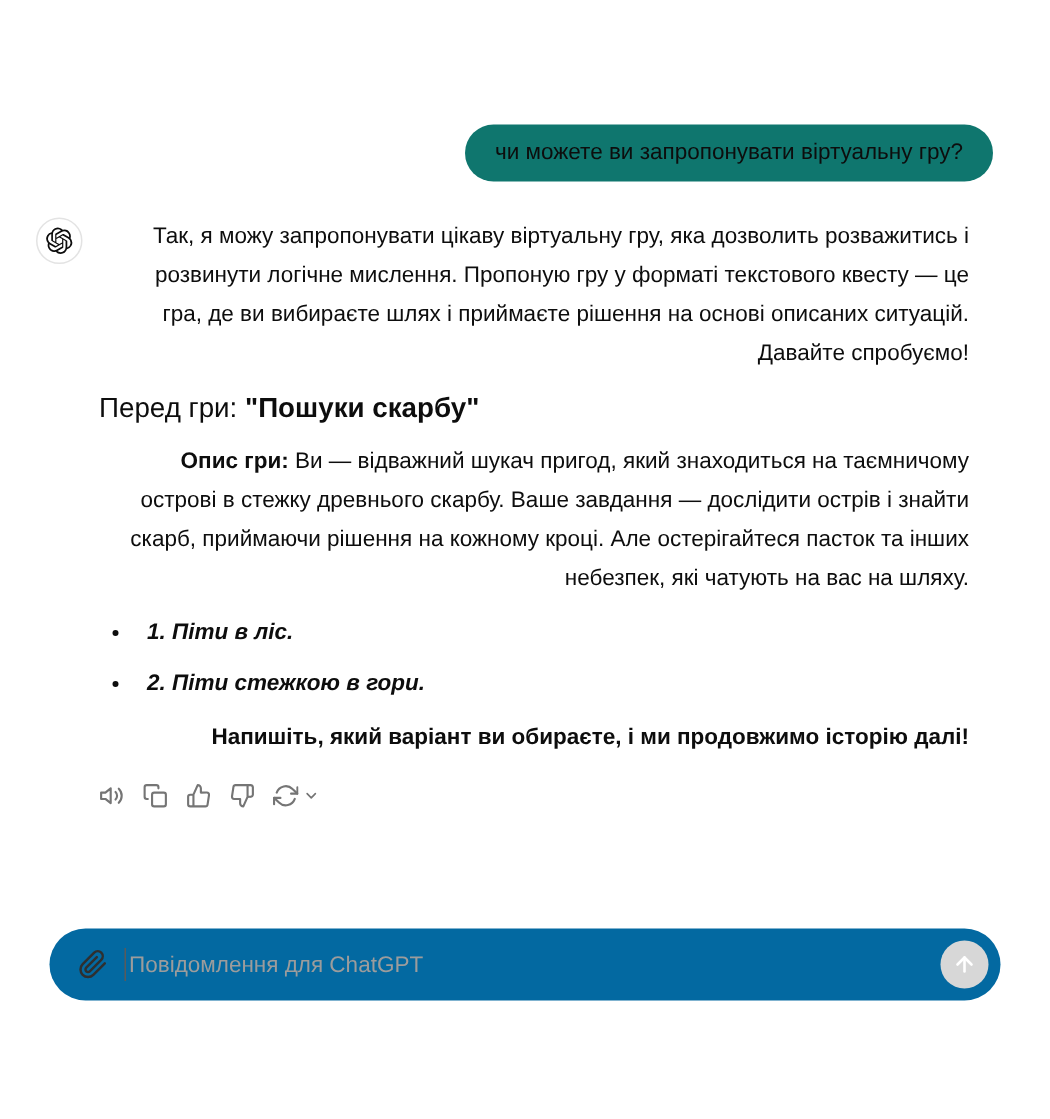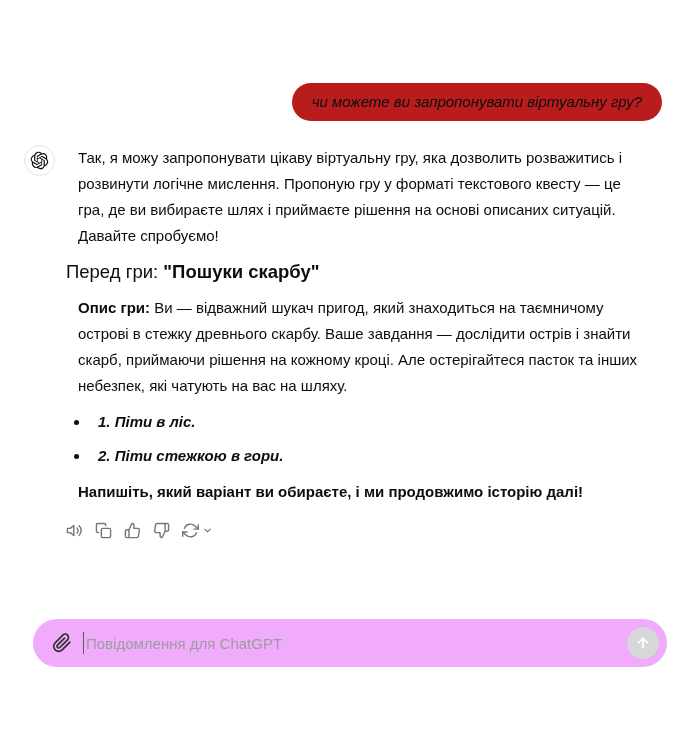--- a/index.html
+++ b/index.html
@@ -10,28 +10,27 @@
     font-family: "Liberation Sans", sans-serif;
     color: #0d0d0d;
     overflow: hidden;
     position: relative;
   }
   .thread { padding: 83px 24px 0 24px; }
 
   
   .user-row { display: flex; justify-content: flex-end; margin-right: 14px; }
   .user-bubble {
-    background: #b91c1c;
+    background: #0f766e;
     border-radius: 19px;
     padding: 10px 20px;
     font-size: 15px;
     line-height: 18px;
     color: #0d0d0d;
     max-width: 480px;
-    font-style: italic;
   }
 
   
   .assistant-row { display: flex; margin-top: 22px; }
   .avatar {
     width: 31px; height: 31px;
     border: 1px solid #e3e3e3;
     border-radius: 50%;
     background: #fff;
     display: flex; align-items: center; justify-content: center;
@@ -41,21 +40,21 @@
   .avatar svg { width: 19px; height: 19px; display: block; }
 
   .content {
     margin-left: 11px;
     padding-top: 2px;
     flex: 1;
     font-size: 15px;
     line-height: 26px;
     max-width: 580px;
   }
-  .content p { margin: 0 0 10px 12px; }
+  .content p { margin: 0 0 10px 12px; text-align: right; }
   .game-title {
     font-size: 18.5px;
     font-weight: 400;
     line-height: 26px;
     margin: 6px 0 10px 0;
   }
   .game-title strong { font-weight: 700; }
   .content strong { font-weight: 700; }
 
   ul.options { margin: 6px 0 10px 0; padding-left: 24px; list-style: disc; }
@@ -76,21 +75,21 @@
     padding: 5px 6px;
     display: flex; align-items: center;
     border-radius: 6px;
   }
   .action-btn svg { width: 17px; height: 17px; display: block; }
   .action-btn .chevron { width: 11px; height: 11px; margin-left: 3px; }
 
   
   .composer-wrap { position: absolute; left: 0; right: 0; top: 619px; padding: 0 33px; }
   .composer {
-    background: #f0abfc;
+    background: #0369a1;
     border-radius: 26px;
     height: 48px;
     display: flex; align-items: center;
     padding: 0 8px 0 15px;
   }
   .attach-btn {
     background: none; border: none; cursor: pointer;
     padding: 4px; color: #2f2f2f;
     display: flex; align-items: center;
   }

